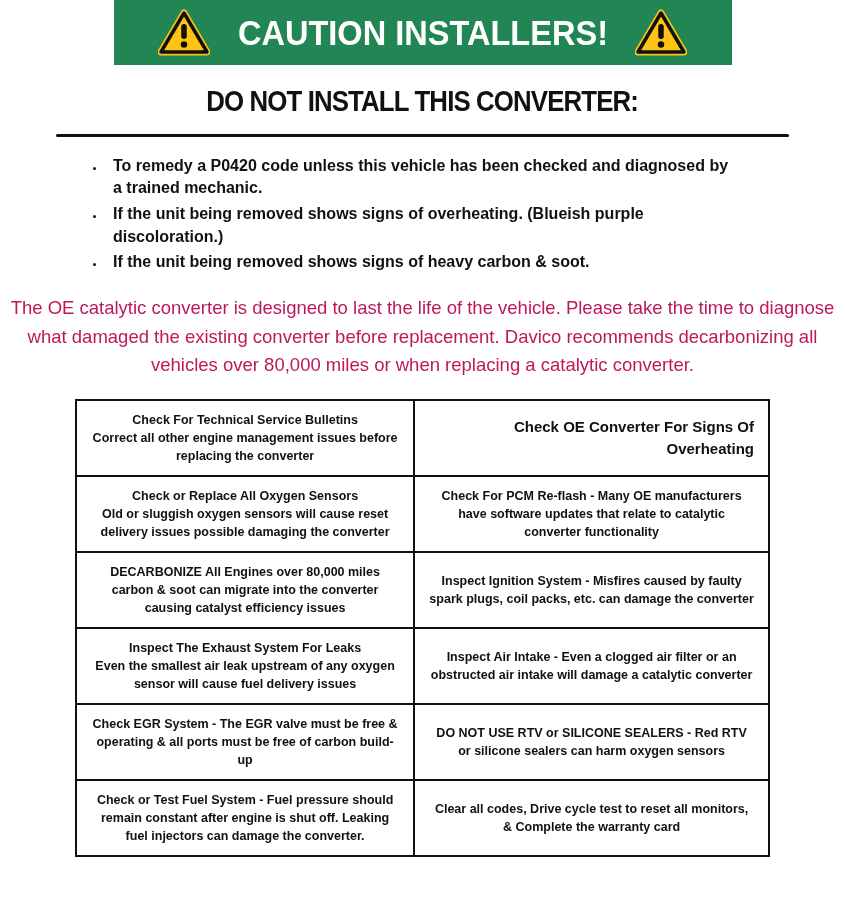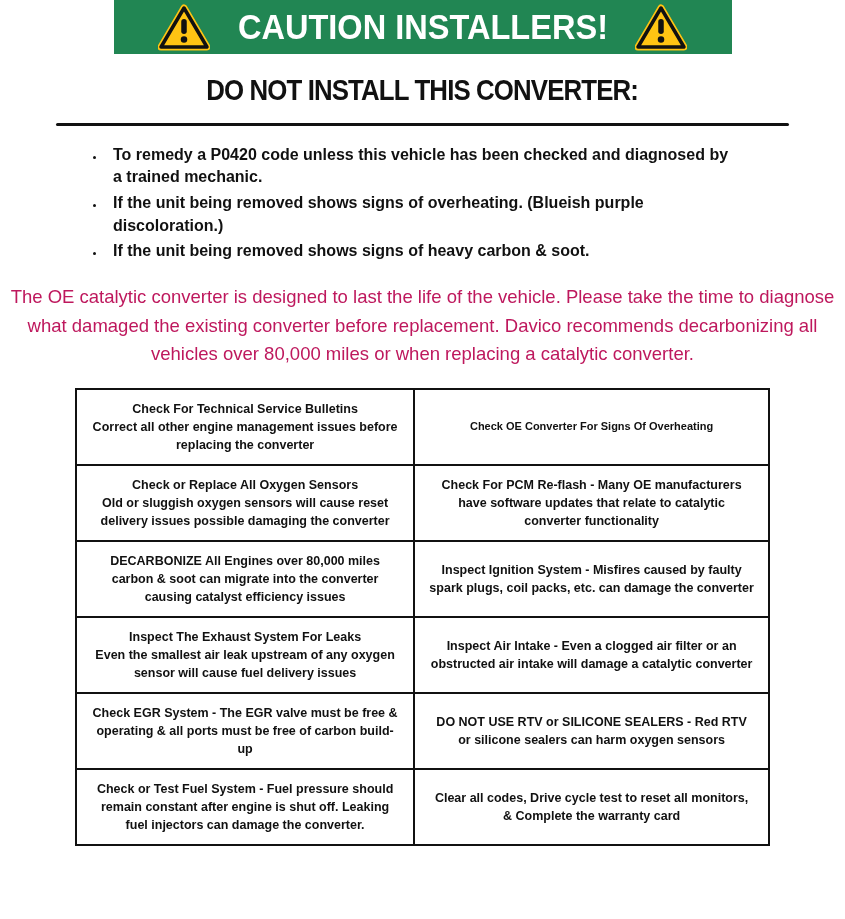--- a/index.html
+++ b/index.html
@@ -9,21 +9,21 @@
     height: 919px;
     font-family: "Liberation Sans", sans-serif;
     color: #111111;
     overflow: hidden;
   }
   .page { width: 845px; height: 919px; position: relative; background: #ffffff; }
 
   
   .banner {
     width: 618px;
-    height: 54px;
+    height: 65px;
     margin: 0 auto;
     background: #218653;
     display: flex;
     align-items: center;
     justify-content: center;
     gap: 14px;
   }
   .banner-text {
     color: #ffffff;
     font-weight: bold;
@@ -104,21 +104,21 @@
     border: 2.5px solid #111111;
     height: 76px;
     text-align: center;
     vertical-align: middle;
     font-weight: bold;
     font-size: 12.5px;
     line-height: 1.45;
     padding: 0 14px;
     white-space: pre-line;
   }
-  .keys-table td.lg { font-size: 11px; }
+  .keys-table td.lg { font-size: 15px; text-align: right; }
 </style>
 </head>
 <body>
 
 <div class="page">
 
   <div class="banner">
     <svg class="warn-icon" viewBox="0 0 104 94" aria-hidden="true">
       <path d="M52 8 L98 86 H6 Z" fill="none" stroke="#FFC413" stroke-width="14" stroke-linejoin="round"></path>
       <path d="M52 8 L98 86 H6 Z" fill="#FFC413" stroke="#111111" stroke-width="7" stroke-linejoin="round"></path>

